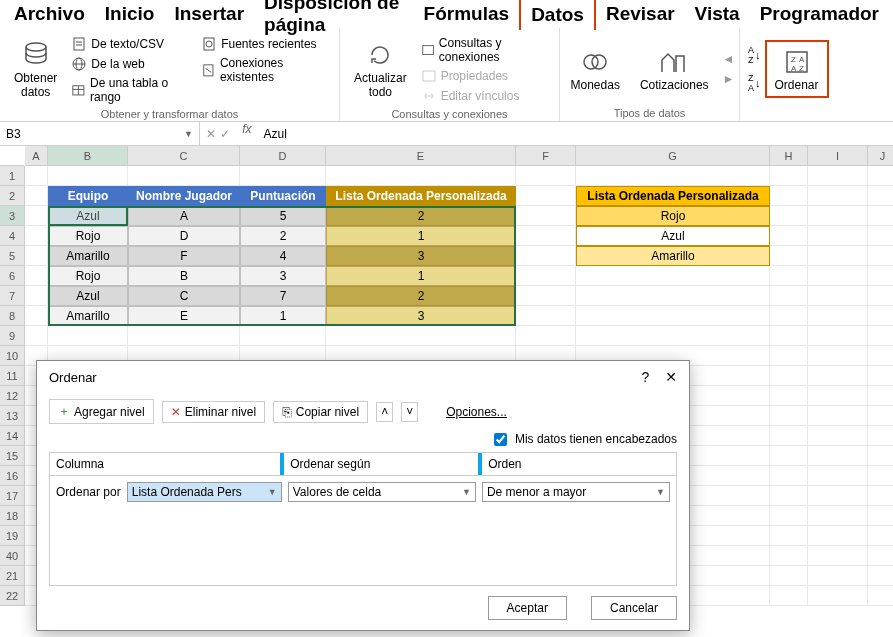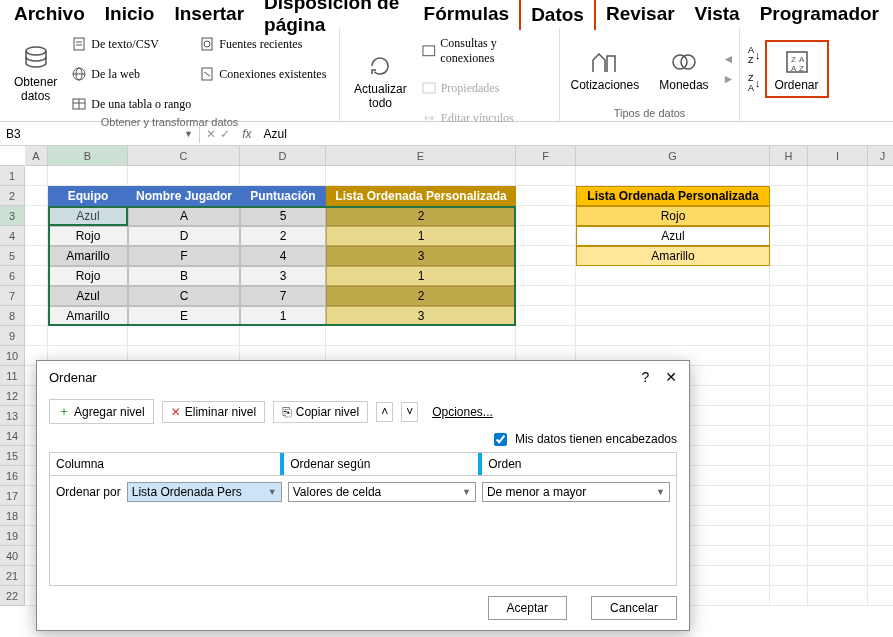--- a/index.html
+++ b/index.html
@@ -9,25 +9,25 @@
 .menu-item { padding: 4px 10px; cursor: pointer; font-size: 19px; font-weight: bold; }
 .menu-item.active { border: 2px solid #d83b01; border-bottom: none; }
 
 .ribbon { display: flex; background: #fff; border-bottom: 1px solid #d0d0d0; height: 94px; }
 .ribbon-group { border-right: 1px solid #e0e0e0; padding: 4px 8px 0 8px; display: flex; flex-direction: column; justify-content: space-between; }
 .ribbon-group-label { text-align: center; font-size: 11px; color: #666; padding: 2px 0; }
 .ribbon-row { display: flex; align-items: center; gap: 4px; margin-bottom: 2px; font-size: 12px; }
 .ribbon-icon-sm { width: 16px; height: 16px; display: inline-flex; align-items: center; justify-content: center; }
 .ribbon-big { display: flex; flex-direction: column; align-items: center; justify-content: center; padding: 2px 6px; cursor: pointer; }
 .ribbon-big .icon-lg { width: 32px; height: 32px; }
-.ribbon-side { display: flex; flex-direction: column; gap: 12px; padding-top: 4px; font-family: Liberation Serif, serif; }
+.ribbon-side { display: flex; flex-direction: column; gap: 2px; padding-top: 4px; }
 .grey-text { color: #aaa; }
 .highlight-box { border: 2px solid #d83b01; padding: 2px; }
 
-.namebox-row { display: flex; align-items: center; border-bottom: 1px solid #d0d0d0; height: 24px; background: #fff; }
+.namebox-row { display: flex; border-bottom: 1px solid #d0d0d0; height: 24px; background: #fff; }
 .name-box { width: 200px; border-right: 1px solid #d0d0d0; padding: 2px 6px; display: flex; justify-content: space-between; align-items: center; }
 .fx-btns { display: flex; gap: 4px; padding: 0 6px; align-items: center; color: #999; }
 .fx-label { font-style: italic; color: #666; padding: 0 6px; }
 .formula-input { flex: 1; padding: 2px 6px; border: none; outline: none; font-size: 12px; }
 
 .sheet-area { position: relative; display: flex; }
 .row-headers { background: #e6e6e6; border-right: 1px solid #ccc; }
 .row-hdr { height: 20px; width: 24px; text-align: center; font-size: 11px; border-bottom: 1px solid #ccc; line-height: 20px; color: #555; }
 .grid { position: relative; }
 .col-headers { display: flex; background: #e6e6e6; }
@@ -51,21 +51,21 @@
 
 .selection-border { position: absolute; border: 2px solid #217346; pointer-events: none; }
 .sel-cell { position:absolute; border:2px solid #217346; background:rgba(200,230,210,0.3); pointer-events:none;}
 
 .dialog { position: absolute; left: 36px; top: 360px; width: 654px; background: #fff; border: 1px solid #888; box-shadow: 0 4px 16px rgba(0,0,0,0.3); font-size: 12px; }
 .dialog-title { display:flex; justify-content:space-between; align-items:center; padding: 8px 12px; font-size: 13px; }
 .dialog-title-btns { display:flex; gap:16px; font-size:14px; }
 .dialog-toolbar { display:flex; align-items:center; gap:8px; padding: 6px 12px; flex-wrap:wrap;}
 .dlg-btn { border:1px solid #ccc; padding:3px 8px; background:#fff; cursor:pointer; display:flex; align-items:center; gap:4px; font-size:12px;}
 .dlg-btn.sm{padding:2px 4px}
-.dlg-link { color:#000; text-decoration:underline; cursor:pointer; padding:3px 6px;}
+.dlg-link { color:#000; text-decoration:underline; cursor:pointer; padding:3px 6px;margin-left:14px;}
 .checkbox-wrap{display:flex;align-items:flex-end;gap:8px;margin-left:auto}
 .checkbox-wrap input{accent-color:#0078d4}
 .dialog-cols { display:flex; border:1px solid #ccc; margin: 0 12px; }
 .dcol { flex:1; padding:4px 6px; border-right:4px solid #0ea5e9; font-size:12px;}
 .dcol:last-child{border-right:none}
 .dialog-body { border:1px solid #ccc; border-top:none; margin:0 12px; height:110px; padding:6px; display:flex; gap:6px;}
 .dropdown-ctrl { border:1px solid #999; padding:2px 4px; display:flex; justify-content:space-between; align-items:center; background:#fff; font-size:12px; flex:1;}
 .dropdown-ctrl.sel{background:#cce4f7}
 .dialog-footer { display:flex; justify-content:flex-end; gap:24px; padding:10px 12px;}
 .dlg-footer-btn { border:1px solid #999; padding:4px 18px; background:#fff; cursor:pointer; font-size:12px;}
@@ -193,30 +193,30 @@
           </div>
       </div>
     </div>
     <div class="ribbon-group-label">Consultas y conexiones</div>
   </div>
 
   <div class="ribbon-group" style="width:180px">
     <div style="display:flex;gap:8px;flex:1;align-items:center;justify-content:center">
       <div class="ribbon-big">
         <svg class="icon-lg" viewBox="0 0 32 32">
-            <path d="M4 26V14l6-6 6 6V26M18 26V10h8v16" fill="none" stroke="#555" stroke-width="1.5"></path>
-          </svg>
-        <span>Cotizaciones</span>
-      </div>
-      <div class="ribbon-big">
-        <svg class="icon-lg" viewBox="0 0 32 32">
             <circle cx="12" cy="16" r="7" fill="none" stroke="#555" stroke-width="1.5"></circle>
             <circle cx="20" cy="16" r="7" fill="none" stroke="#555" stroke-width="1.5"></circle>
           </svg>
         <span>Monedas</span>
+      </div>
+      <div class="ribbon-big">
+        <svg class="icon-lg" viewBox="0 0 32 32">
+            <path d="M4 26V14l6-6 6 6V26M18 26V10h8v16" fill="none" stroke="#555" stroke-width="1.5"></path>
+          </svg>
+        <span>Cotizaciones</span>
       </div>
       <div style="display:flex;flex-direction:column;gap:6px;color:#999">
         <span>◄</span>
         <span>►</span>
       </div>
     </div>
     <div class="ribbon-group-label">Tipos de datos</div>
   </div>
 
   <div class="ribbon-group" style="width:110px;border-right:none">

